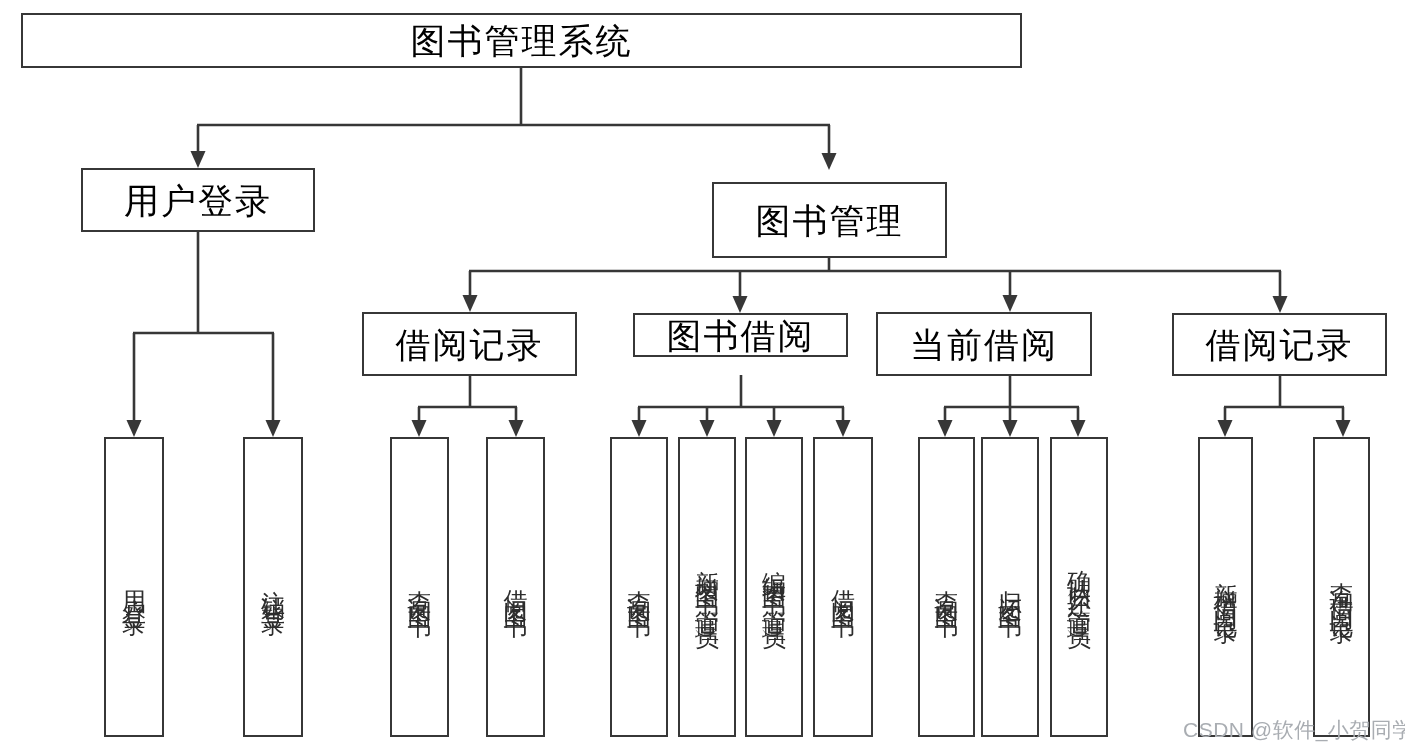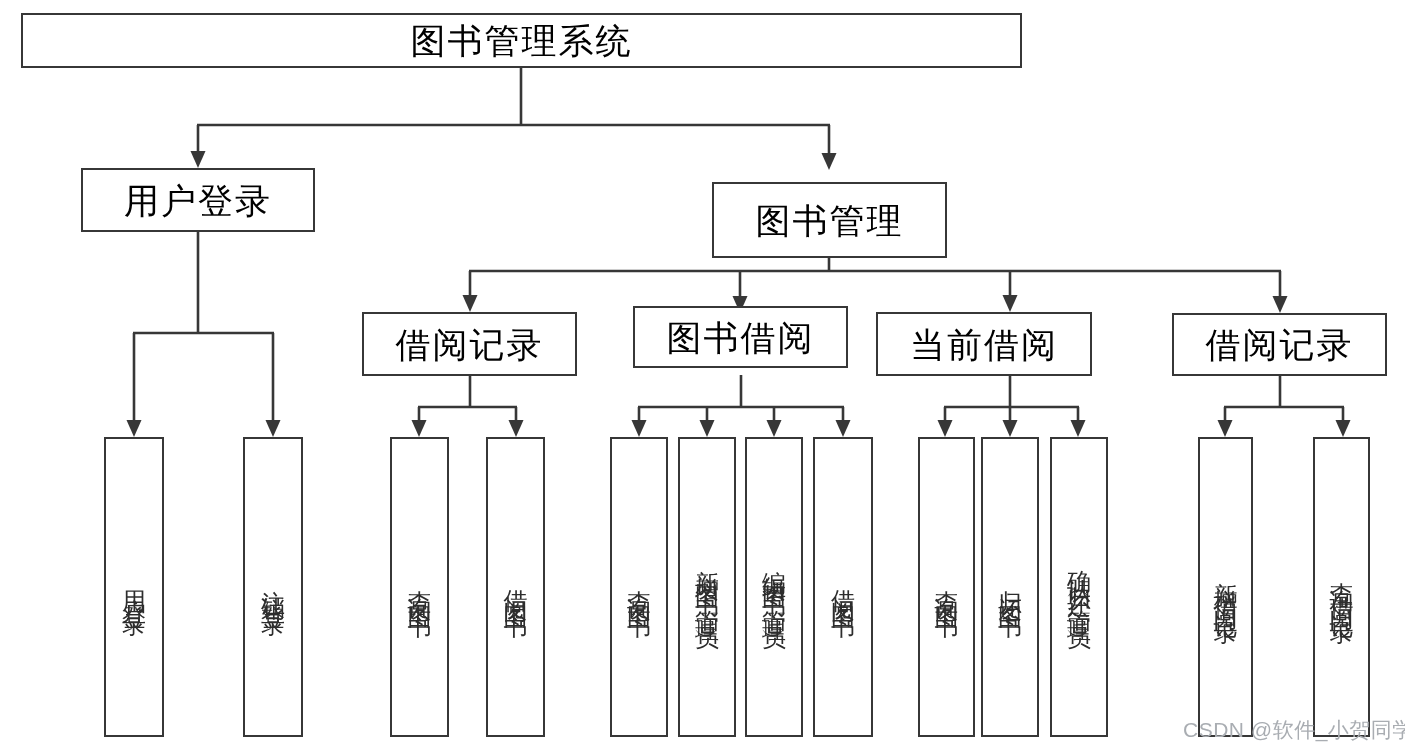--- a/index.html
+++ b/index.html
@@ -128,21 +128,21 @@
   <div class="box" style="left:81px;top:168px;width:234px;height:64px">
     <span class="hlabel">用户登录</span>
   </div>
   <div class="box" style="left:712px;top:182px;width:235px;height:76px">
     <span class="hlabel">图书管理</span>
   </div>
 
   <div class="box" style="left:362px;top:312px;width:215px;height:64px">
     <span class="hlabel">借阅记录</span>
   </div>
-  <div class="box" style="left:633px;top:306px;width:215px;height:62px">
+  <div class="box" style="left:633px;top:313px;width:215px;height:44px">
     <span class="hlabel">图书借阅</span>
   </div>
   <div class="box" style="left:876px;top:312px;width:216px;height:64px">
     <span class="hlabel">当前借阅</span>
   </div>
   <div class="box" style="left:1172px;top:313px;width:215px;height:63px">
     <span class="hlabel">借阅记录</span>
   </div>
 
   <div class="box leaf" style="left:104px;top:437px;width:60px;height:300px">

